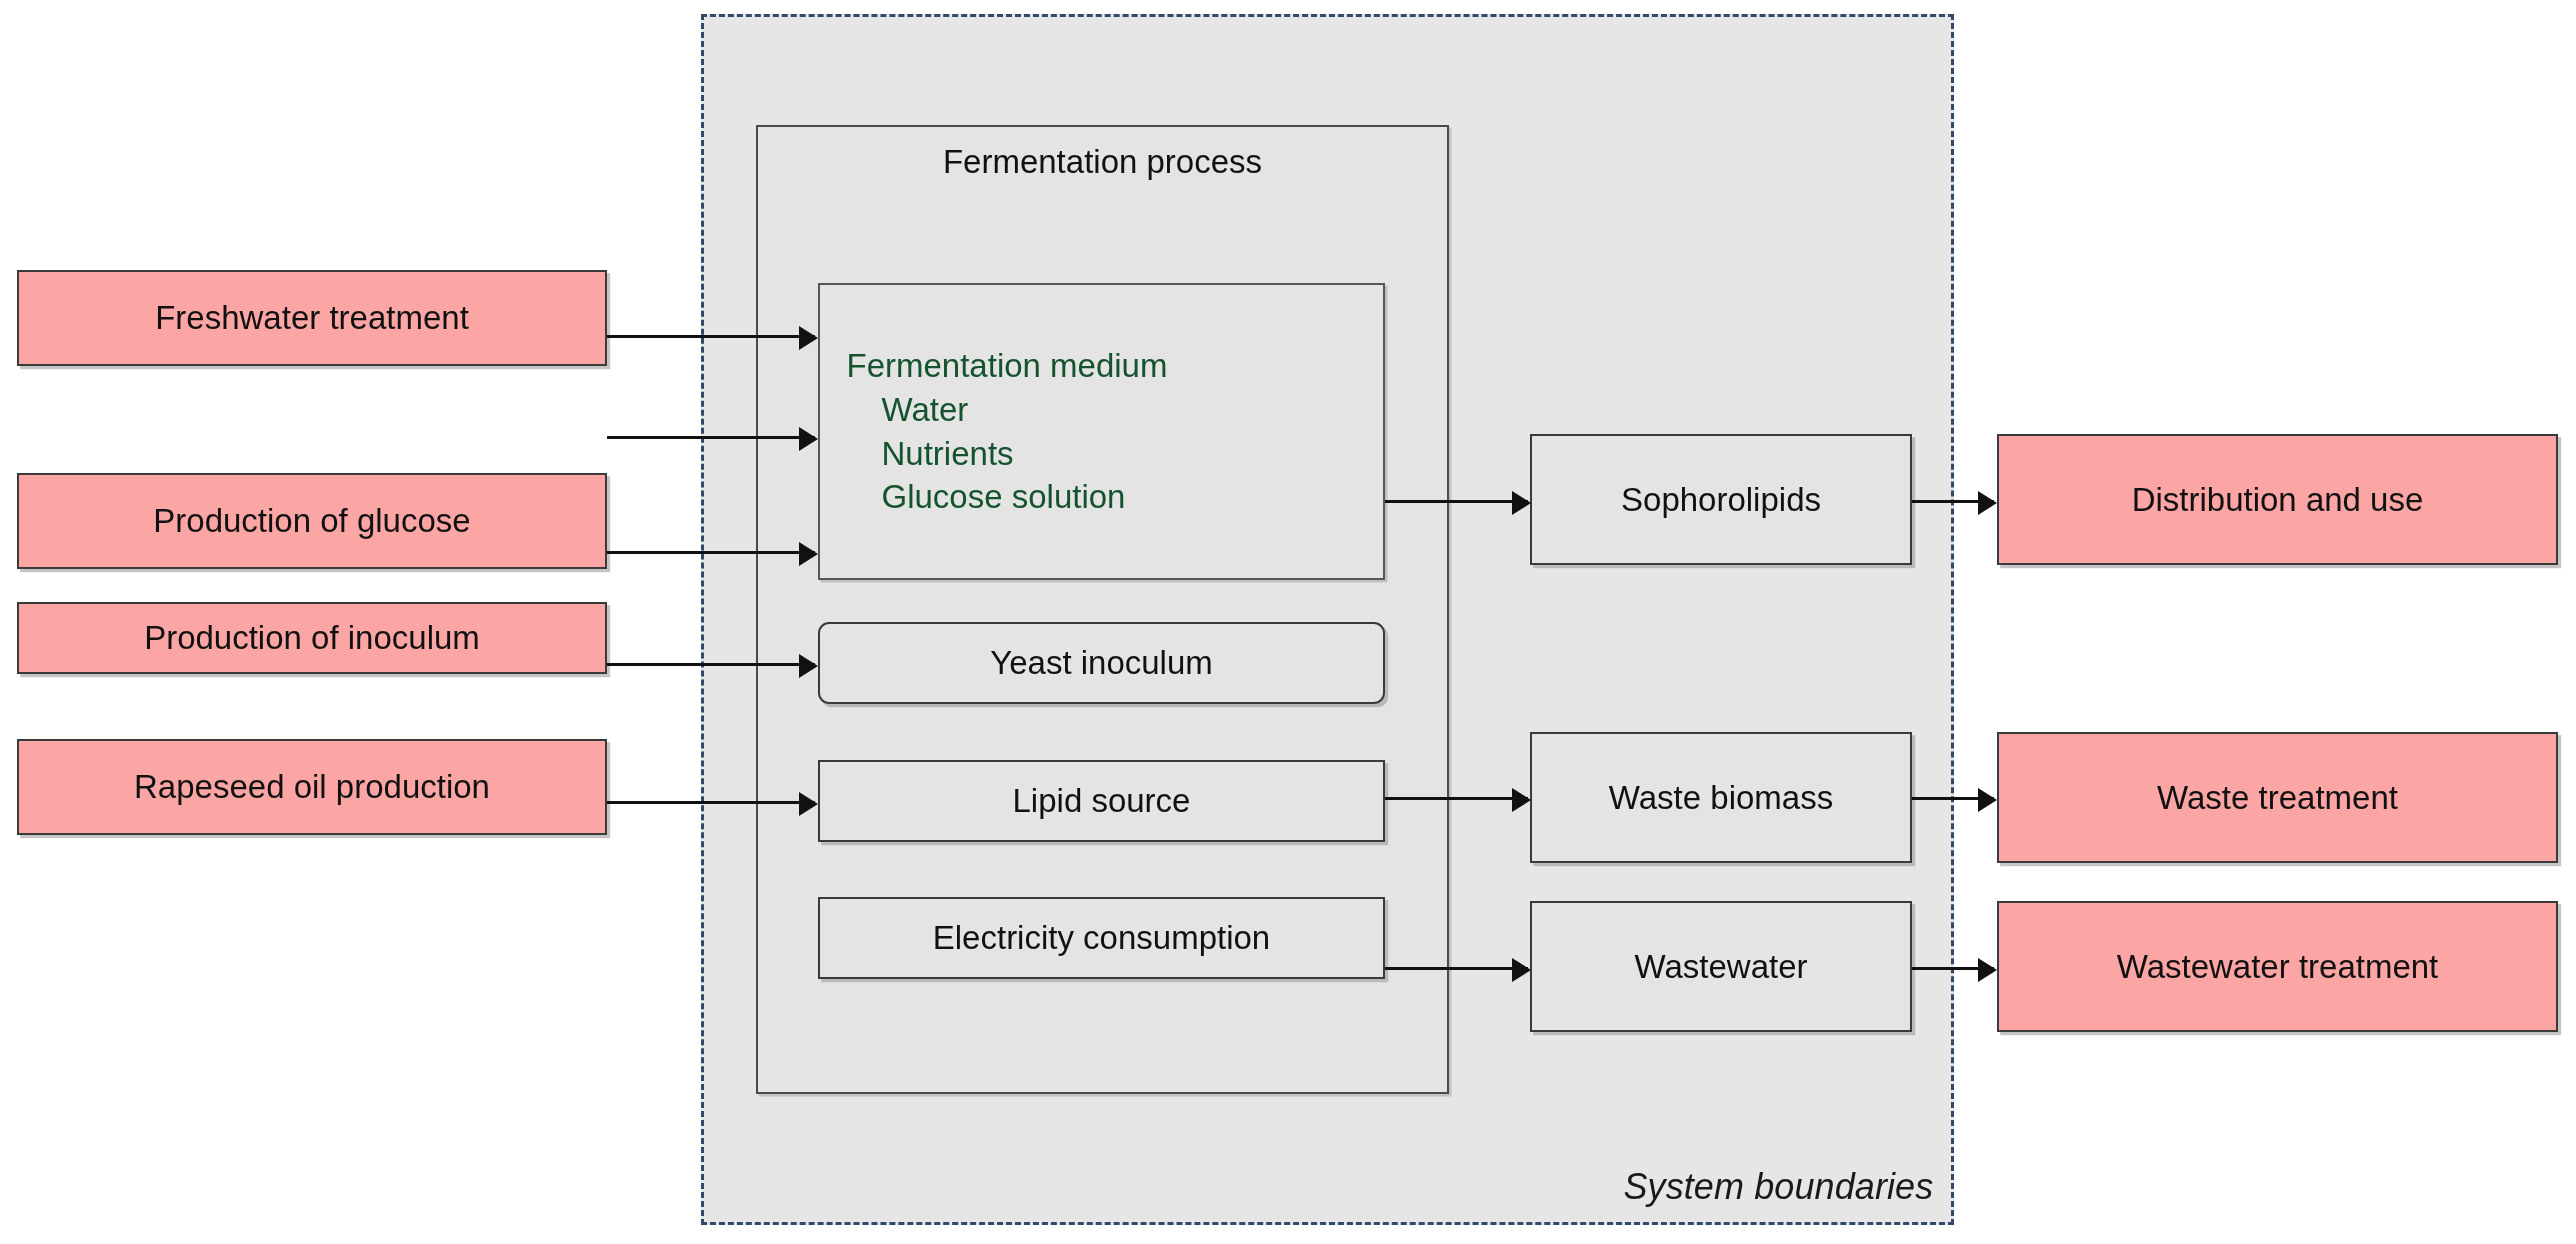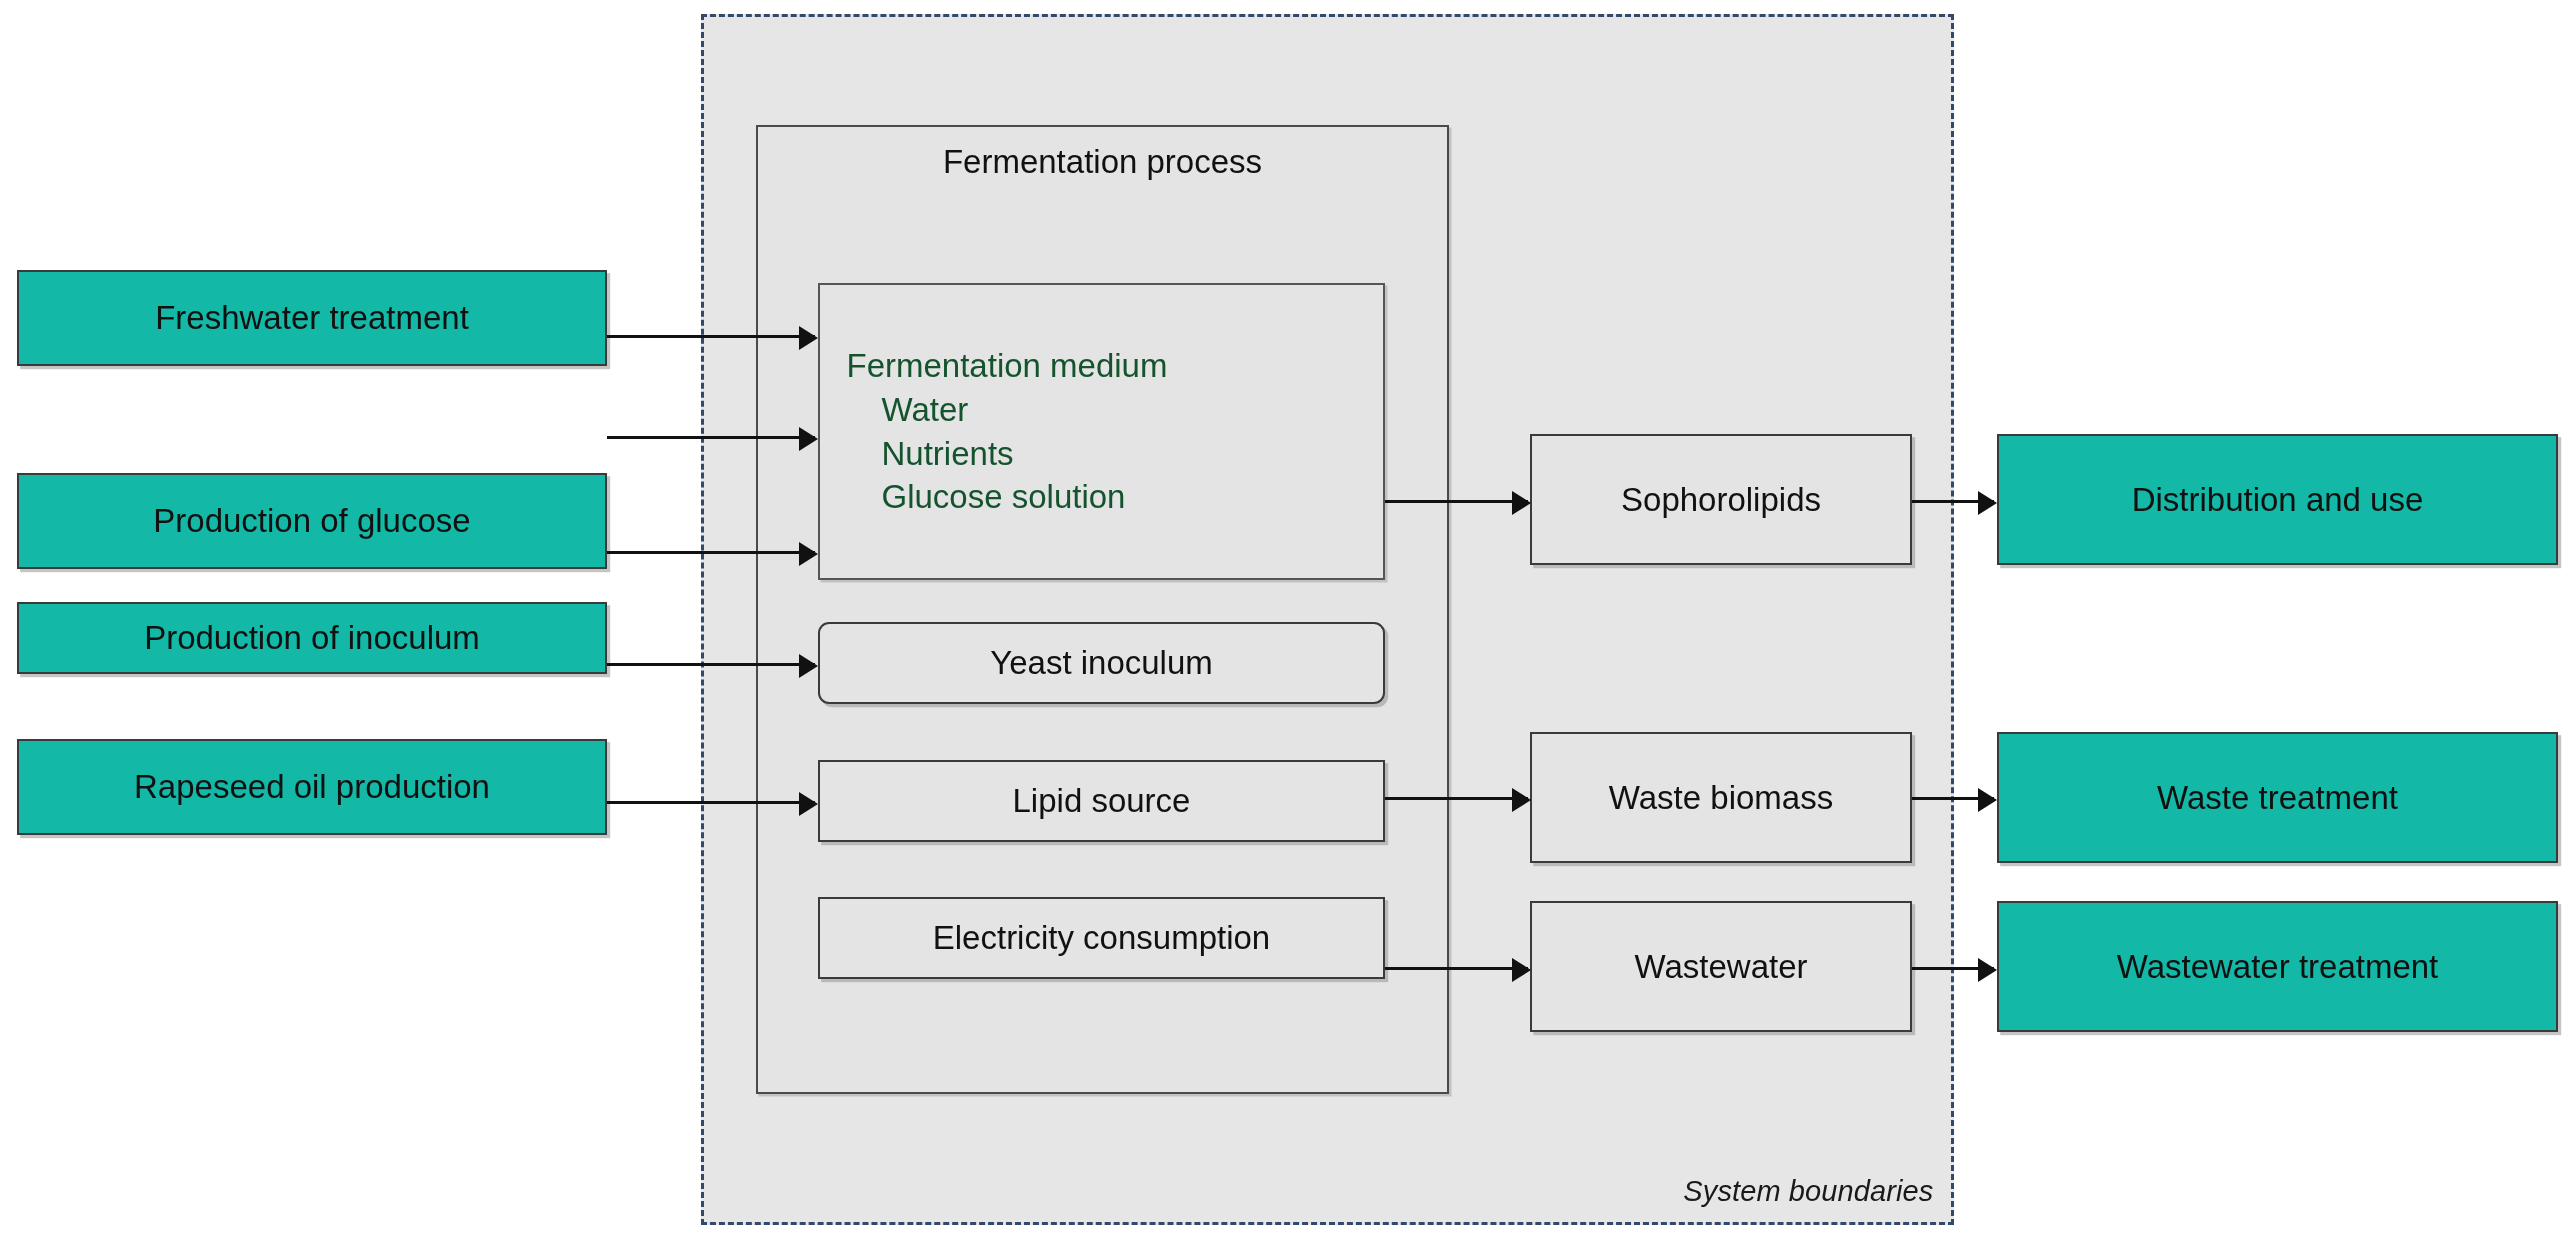--- a/index.html
+++ b/index.html
@@ -25,41 +25,41 @@
     height: 1211px;
     background: #e6e6e6;
     border: 3.2px dashed #31496b;
     box-sizing: border-box;
   }
   #system-boundaries-label {
     position: absolute;
     right: 17.7px;
     bottom: 14px;
     font-style: italic;
-    font-size: 29px;
+    font-size: 36px;
     color: #1a1a1a;
     white-space: nowrap;
     letter-spacing: 0.1px;
   }
 
   
   .pbox {
     position: absolute;
     box-sizing: border-box;
     border: 2.5px solid #3a3a3a;
     display: flex;
     align-items: center;
     justify-content: center;
     text-align: center;
     font-size: 33px;
     color: #111111;
     line-height: 1.2;
     box-shadow: 3.2px 3.2px 0 0 rgba(150,150,150,0.55);
   }
-  .pbox.white { background: #14b8a6; }
+  .pbox.white { background: #fca5a5; }
   .pbox.grey  { background: #e4e4e4; }
 
   
   .container-box {
     position: absolute;
     box-sizing: border-box;
     border: 2.5px solid #4a4a4a;
     background: #e4e4e4;
     box-shadow: 2.5px 2.5px 0 0 rgba(150,150,150,0.45);
   }

